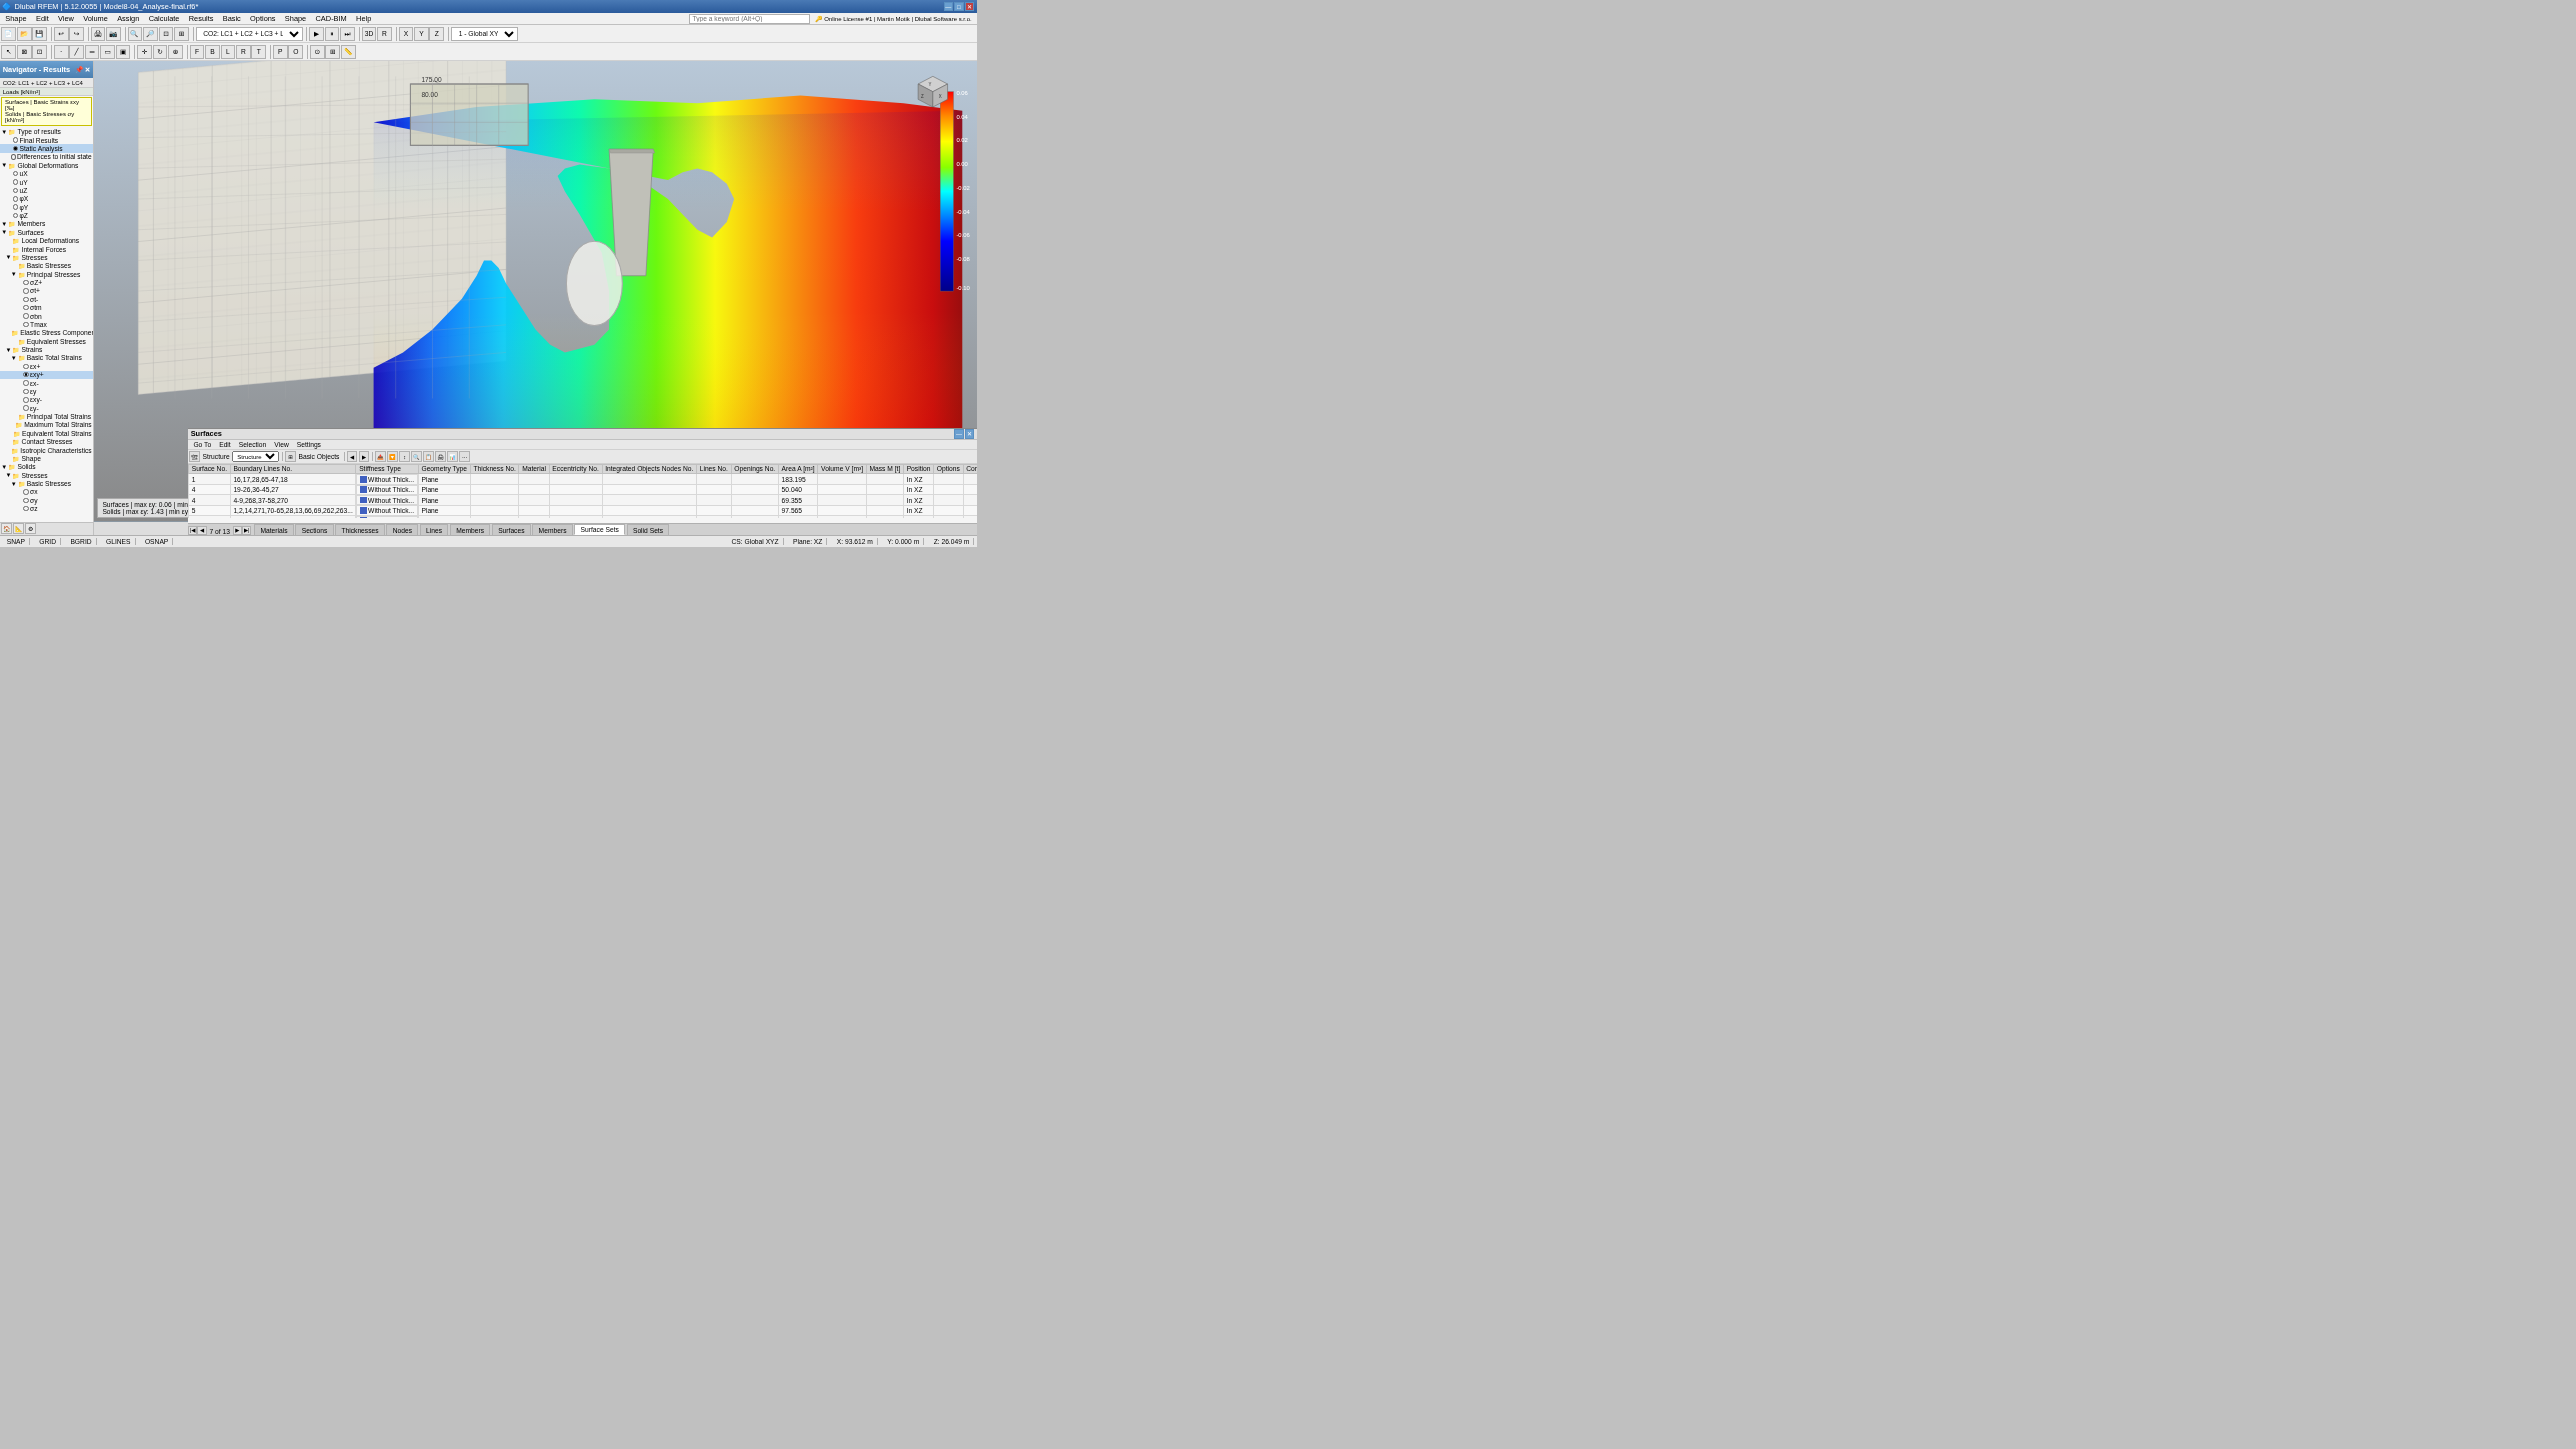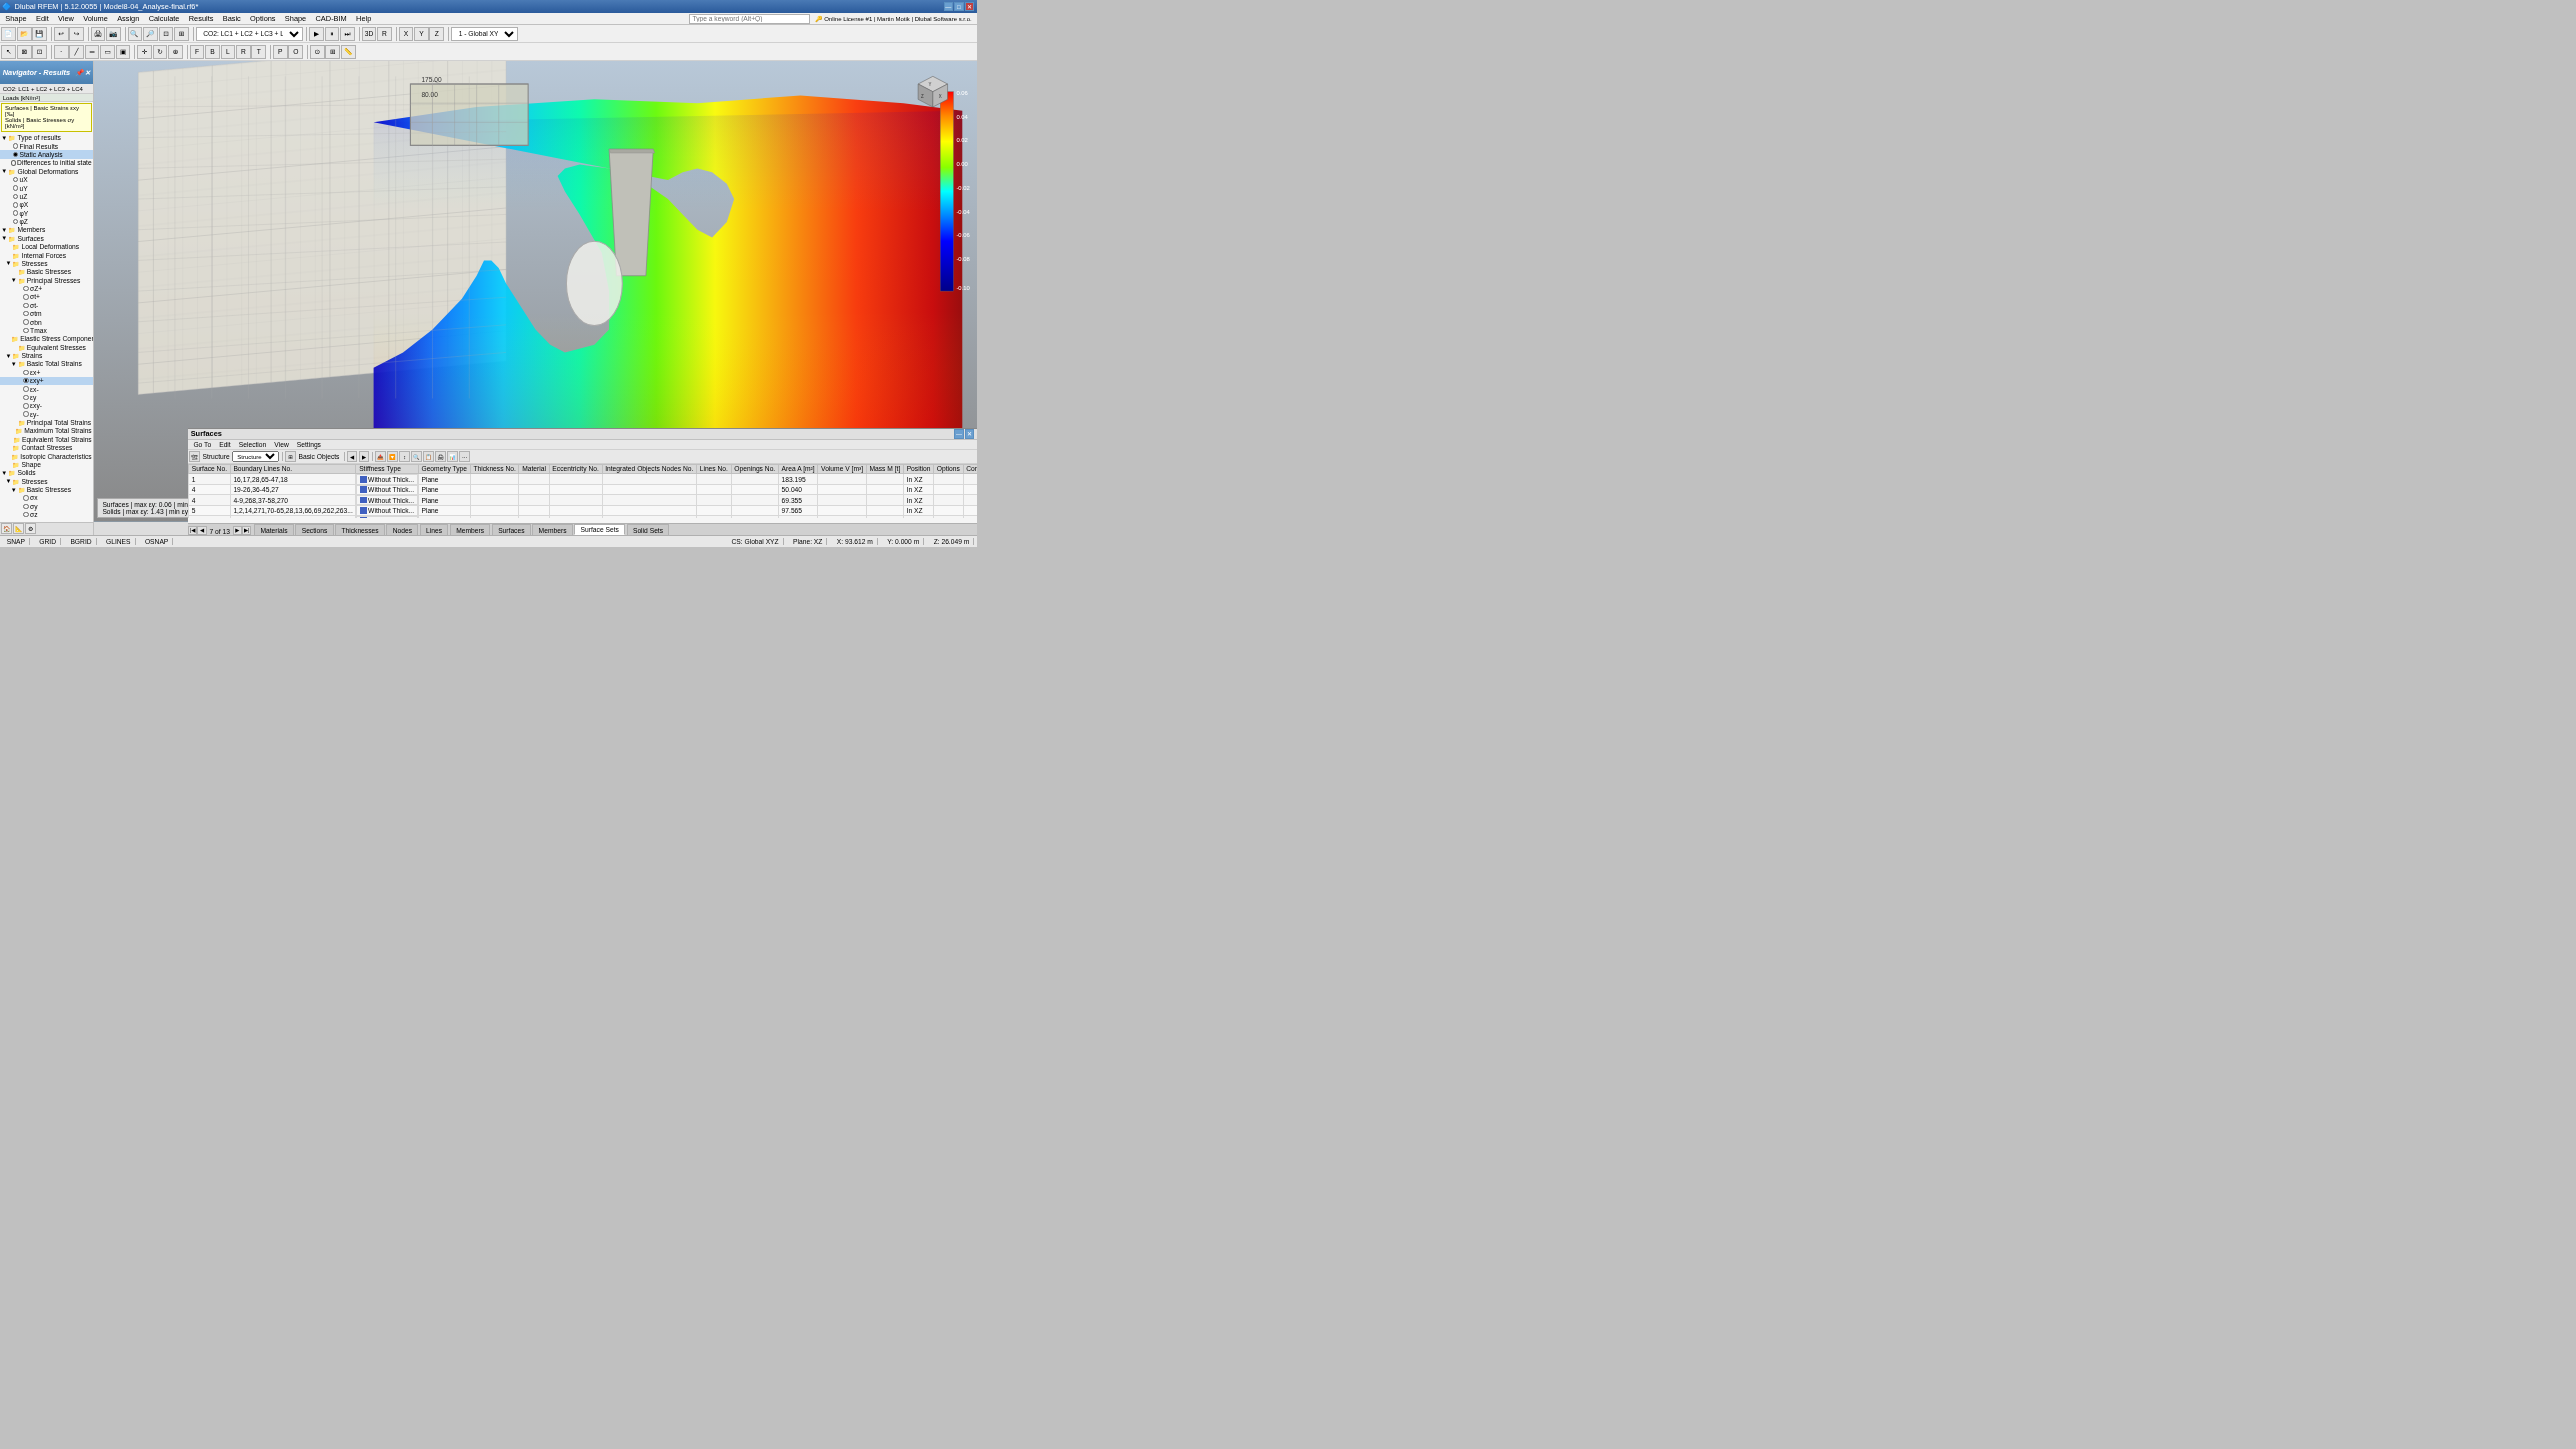--- a/index.html
+++ b/index.html
@@ -91,30 +91,29 @@
     
     #navigator {
       width: 94px;
       background: #f5f5f5;
       border-right: 0.7px solid #c0c0c0;
       display: flex;
       flex-direction: column;
       overflow: hidden;
     }
     #navigator-header {
-      height: 23px;
+      height: 17px;
       background: linear-gradient(to bottom, #6a9fd0, #4a7fb0);
       display: flex;
       align-items: center;
       justify-content: space-between;
       padding: 0 2.7px;
       color: white;
       font-size: 7.4px;
       font-weight: bold;
-      font-style: italic;
     }
     #navigator-header-icons { display: flex; gap: 1.3px; }
     .nav-icon-btn { cursor: pointer; color: white; font-size: 6.7px; }
 
     #nav-tree {
       flex: 1;
       overflow-y: auto;
       overflow-x: hidden;
       padding: 1.3px 0;
     }

